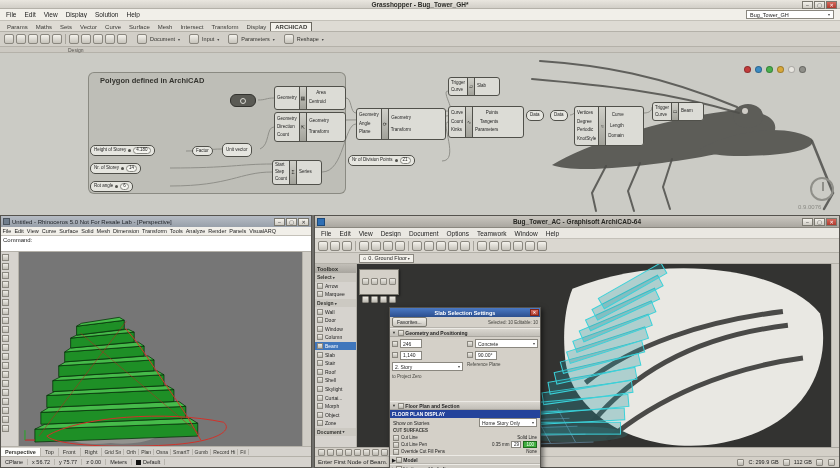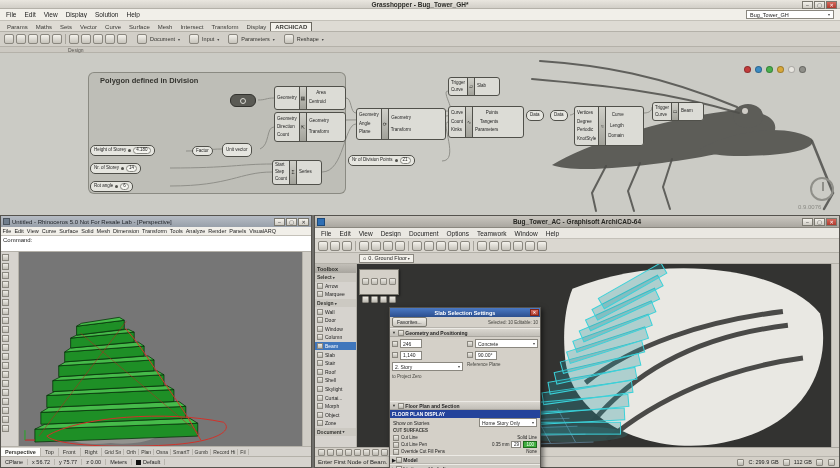--- a/index.html
+++ b/index.html
@@ -227,21 +227,21 @@
         <path d="M442,108 C460,108 440,69 448,69"></path>
         <path d="M322,119 C344,119 344,71 356,71"></path>
         <path d="M170,115 C230,115 240,111 272,111"></path>
         <path d="M170,133 C230,133 240,119 272,119"></path>
         <path d="M570,62 C573,62 573,60 576,60"></path>
         <path d="M644,60 C650,60 652,57 652,54"></path>
       </g>
     </svg>
 
     <div class="gh-group" style="left:88px;top:19px;width:258px;height:122px;"></div>
-    <span class="gh-group-label" style="left:100px;top:23px;">Polygon defined in Division</span>
+    <span class="gh-group-label" style="left:100px;top:23px;">Polygon defined in ArchiCAD</span>
 
     <div class="blob" style="left:230px;top:41px;">
         <i></i>
       </div>
 
     <div class="comp" style="left:274px;top:33px;width:72px;height:24px;">
       <div class="pcol">
           <span>Geometry</span>
         </div>
       <div class="cicon">▦</div>

